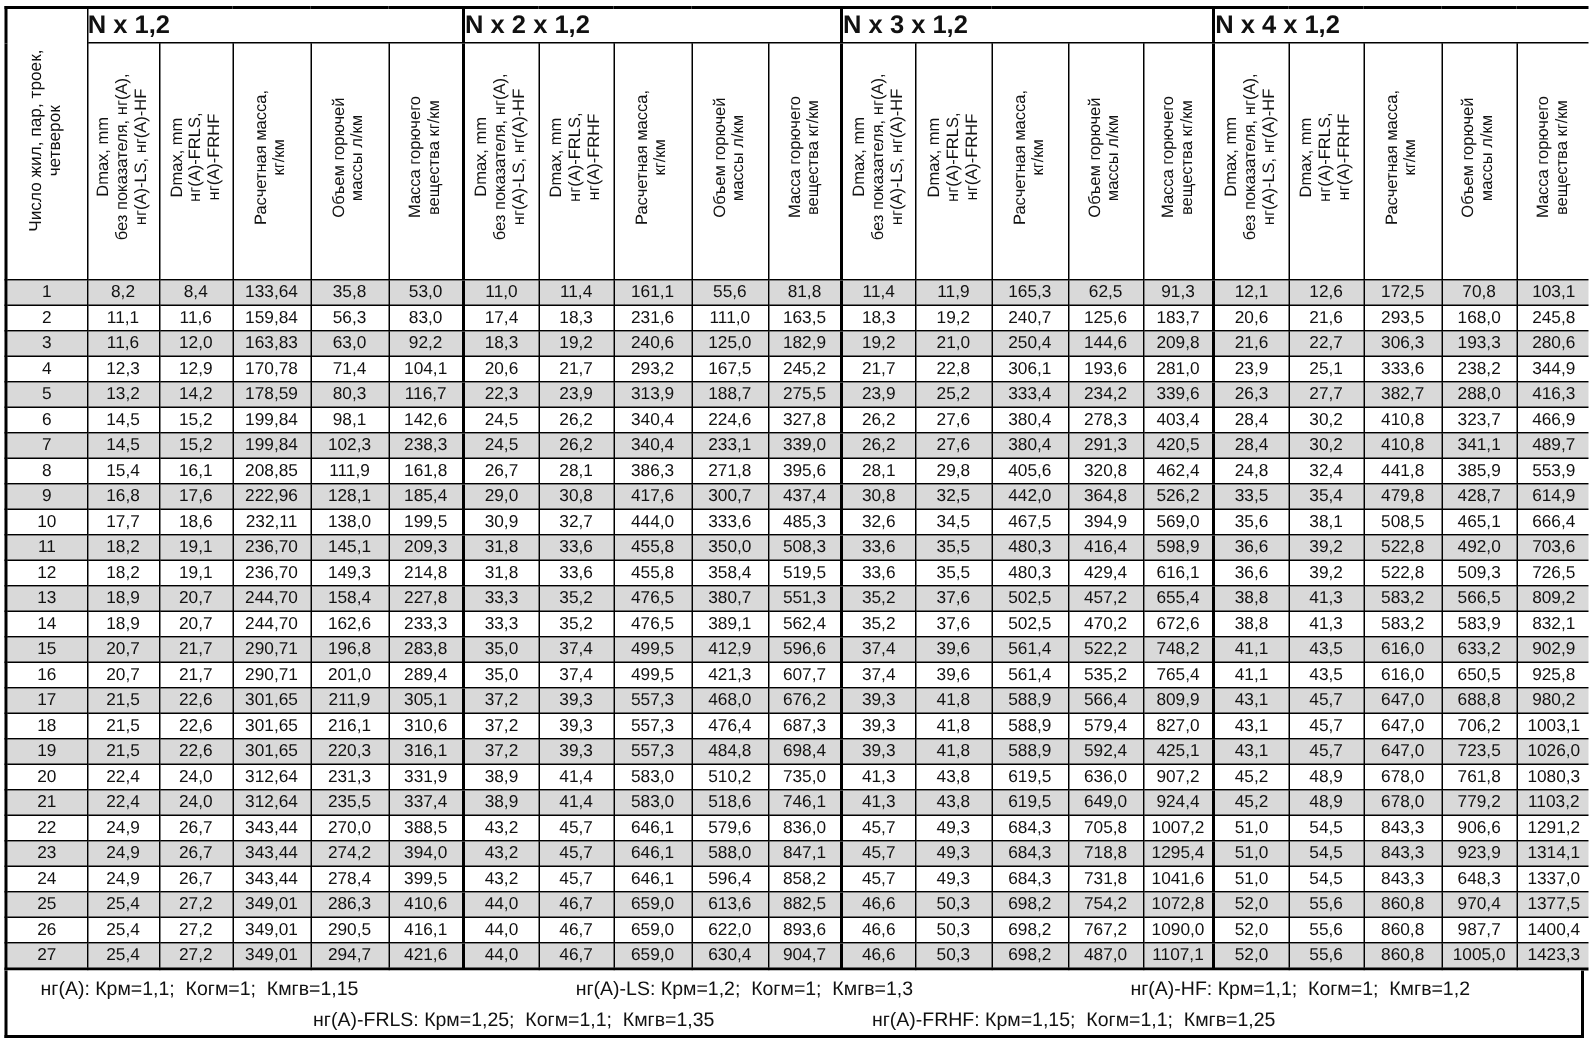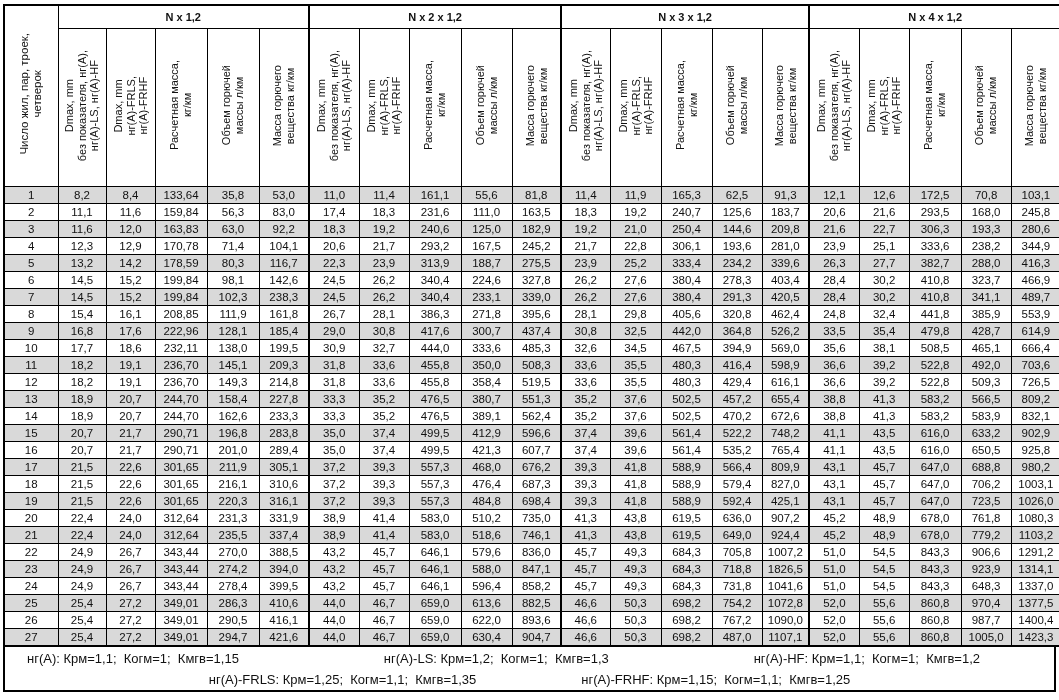--- a/index.html
+++ b/index.html
@@ -4,21 +4,21 @@
 <style>
   html,body { margin:0; padding:0; background:#fff; }
   body { width:1059px; height:700px; overflow:hidden;
          font-family:"Liberation Sans", sans-serif; color:#111; }
   .page { width:1053px; margin:4px 0 0 3px; }
 
   table { border-collapse:collapse; table-layout:fixed; width:1053px;
           border:2px solid #000; }
   th,td { border:1px solid #000; overflow:hidden; padding:0; }
 
-  .gtitle { font-weight:bold; font-size:11px; height:22px; text-align:center;
+  .gtitle { font-weight:bold; font-size:17px; height:22px; text-align:left;
             background:#fff; }
   .vhead  { height:157px; vertical-align:middle; text-align:center;
             background:#fff; font-weight:normal; }
   .vtext  { display:inline-block; writing-mode:vertical-rl;
             transform:rotate(180deg); white-space:pre-line;
             font-size:11px; line-height:1.15; text-align:center; }
   .corner .vtext { font-size:11.5px; }
 
   tbody td { height:16px; text-align:center; font-size:11.5px; line-height:16px; }
   tbody tr:nth-child(odd) td { background:#d9d9d9; }
@@ -635,21 +635,21 @@
           <td>394,0</td>
           <td class="gsep">43,2</td>
           <td>45,7</td>
           <td>646,1</td>
           <td>588,0</td>
           <td>847,1</td>
           <td class="gsep">45,7</td>
           <td>49,3</td>
           <td>684,3</td>
           <td>718,8</td>
-          <td>1826,5</td>
+          <td>1295,4</td>
           <td class="gsep">51,0</td>
           <td>54,5</td>
           <td>843,3</td>
           <td>923,9</td>
           <td>1314,1</td>
         </tr>
         <tr>
           <td>24</td>
           <td>24,9</td>
           <td>26,7</td>

